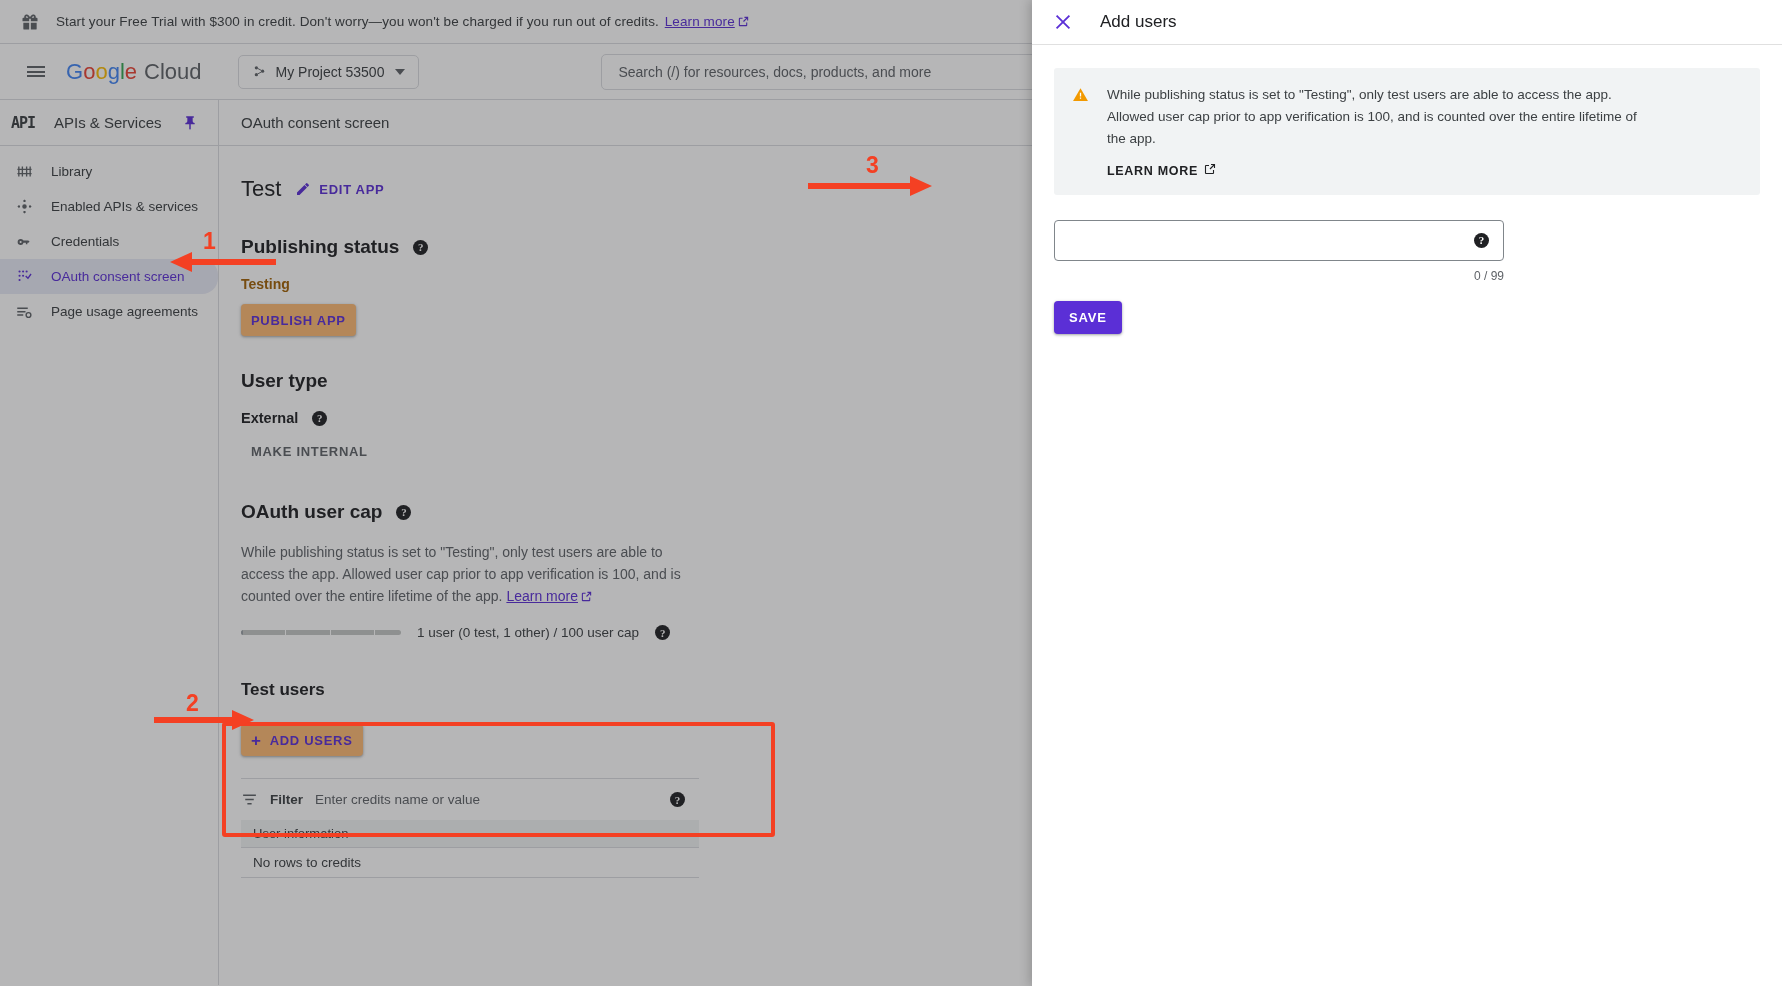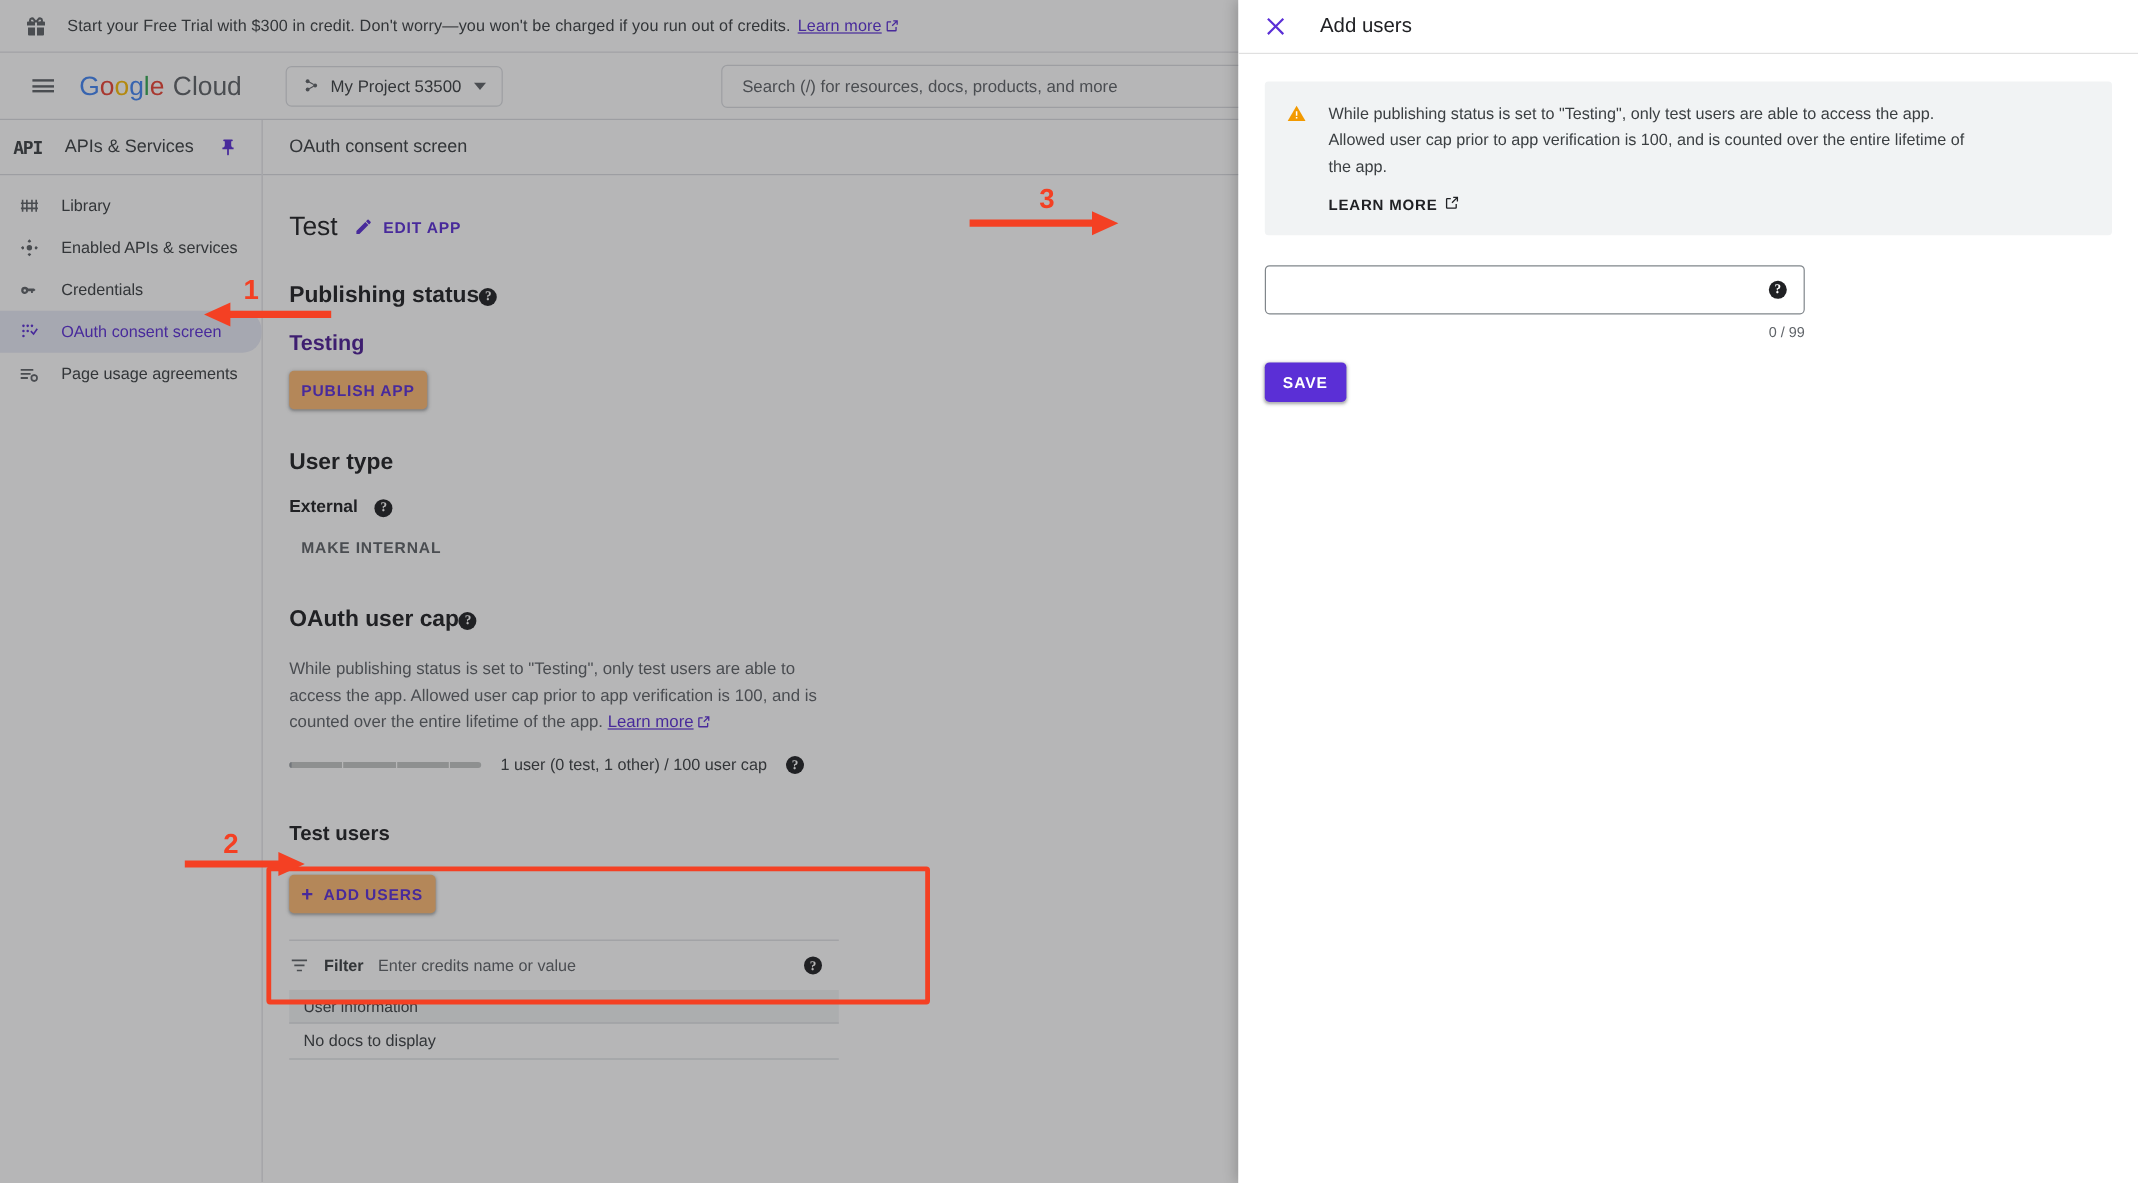--- a/index.html
+++ b/index.html
@@ -75,28 +75,28 @@
   
   .main { flex:1; min-width:0; background:#fff; overflow:hidden; }
   .main-head { height:46px; display:flex; align-items:center; padding:0 22px; border-bottom:1px solid #dadce0; font-size:15px; color:#3c4043; }
   .main-body { padding:20px 22px 0 22px; }
 
   .apptitle-row { display:flex; align-items:center; gap:14px; margin:10px 0 34px 0; }
   .apptitle { font-size:22px; color:#202124; }
   .editapp { display:flex; align-items:center; gap:8px; color:#5b2fd6; font-size:13px; font-weight:600; letter-spacing:.7px; cursor:pointer; }
   .pencil { width:16px;height:16px; }
 
-  .sect-head { display:flex; align-items:center; margin-bottom:18px; }
+  .sect-head { display:flex; align-items:center; gap:14px; margin-bottom:18px; }
   .sect-title { font-size:19px; font-weight:700; color:#202124; }
   .help-dot {
     width:15px;height:15px;border-radius:50%;background:#202124;color:#fff;
     font-size:11px;font-weight:700;display:flex;align-items:center;justify-content:center;
     font-family:"Liberation Serif",serif; cursor:pointer;
   }
-  .status-val { font-size:18px; font-weight:700; color:#4c1d95; margin-bottom:12px; }
+  .status-val { font-size:14px; font-weight:700; color:#a16207; margin-bottom:12px; }
   .flatbtn {
     display:inline-flex; align-items:center; gap:8px; height:32px; padding:0 10px;
     border-radius:4px; background:#fdba74; box-shadow:0 1px 2px rgba(60,64,67,.3),0 1px 3px 1px rgba(60,64,67,.15);
     color:#5b2fd6; font-size:13px; font-weight:600; letter-spacing:.7px; cursor:pointer;
   }
   .section { margin-top:34px; }
   .subval-row { display:flex; align-items:center; gap:14px; margin-bottom:10px; }
   .subval { font-size:14.5px; font-weight:700; color:#202124; }
   .textbtn { display:inline-block; margin-left:10px; color:#5f6368; font-size:13px; font-weight:600; letter-spacing:.7px; cursor:pointer; padding:8px 0; }
   .para { font-size:14px; line-height:22px; color:#5f6368; max-width:458px; margin:0 0 18px 0; }
@@ -357,21 +357,21 @@
           <span class="filter-label">Filter</span>
           <span class="filter-ph">Enter credits name or value</span>
           <span class="help-dot">?</span>
         </div>
 
         <div class="tbl">
           <div class="tbl-head">
             <span>User information</span>
           </div>
           <div class="tbl-row">
-            <span>No docs to display</span>
+            <span>No rows to credits</span>
           </div>
         </div>
 
       </div>
     </div>
   </div>
 </div>
 
 <div id="scrim"></div>
 

